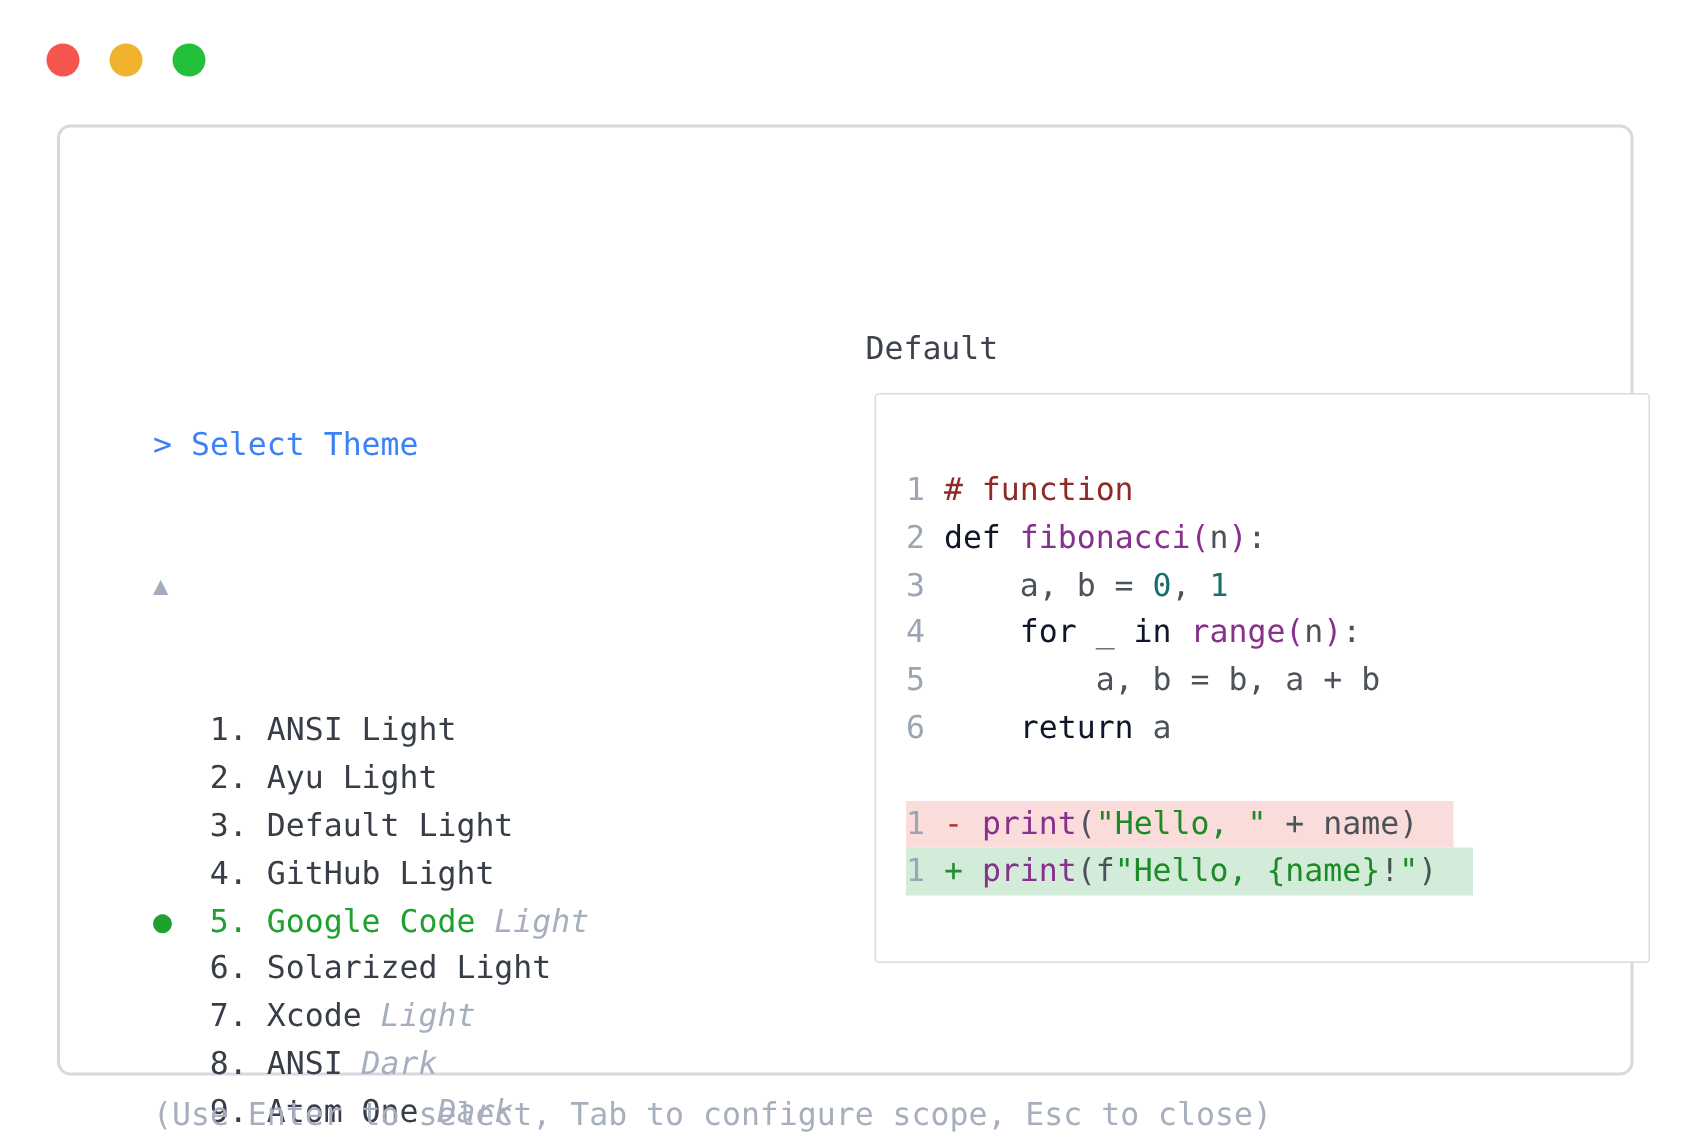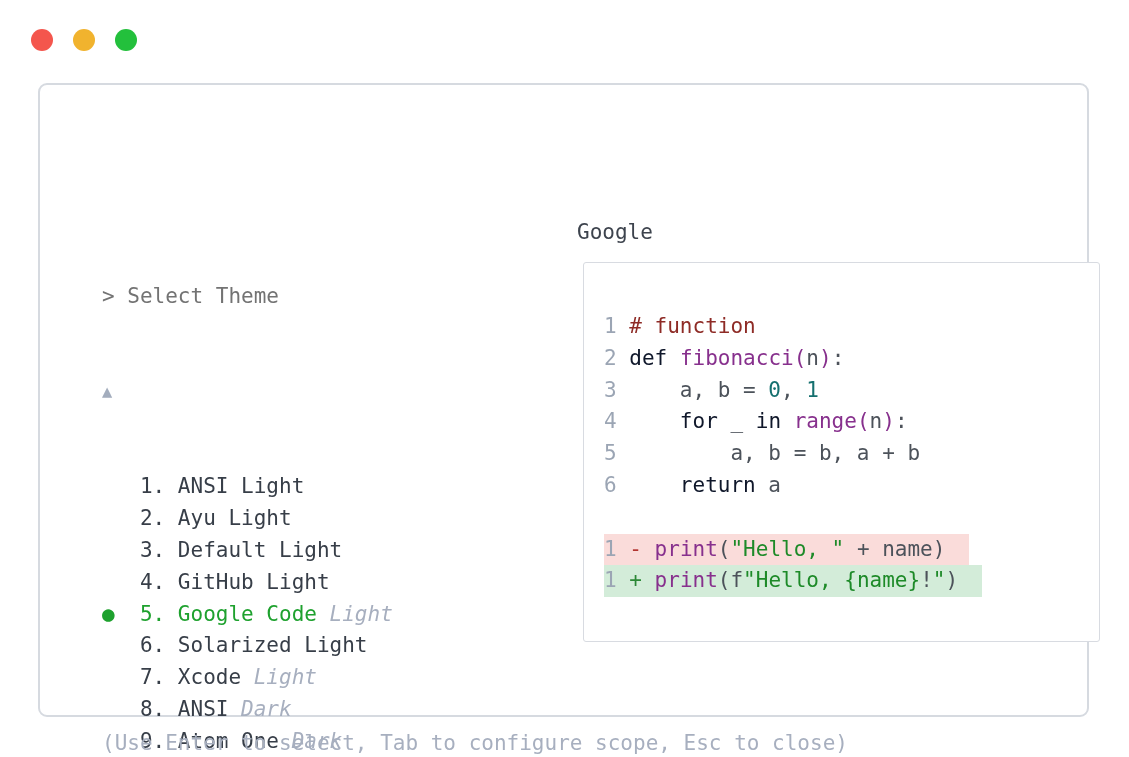--- a/index.html
+++ b/index.html
@@ -6,21 +6,21 @@
   body{font-family:"DejaVu Sans Mono","Liberation Mono",monospace;-webkit-font-smoothing:antialiased;}
 
   .traffic{position:absolute;left:31px;top:29px;display:flex;gap:20px;}
   .light{width:22px;height:22px;border-radius:50%;}
 
   .window{position:absolute;left:38px;top:83px;width:1051px;height:634px;
           border:2px solid #d6dae0;border-radius:9px;background:#ffffff;box-sizing:border-box;}
 
   .picker{position:absolute;left:62px;top:132px;font-size:21px;line-height:31.8px;white-space:pre;}
   .row{height:31.8px;}
-  .prompt{color:#737373;}
+  .prompt{color:#3b82f6;}
   .arrow-up{color:#a3adbd;font-size:17px;}
   .marker{display:inline-block;width:2ch;color:#1ea12e;}
   .num{display:inline-block;width:2ch;text-align:right;}
   .t-dark{color:#373e48;}
   .t-muted{color:#a7afbf;font-style:italic;}
   .t-green{color:#1ea12e;}
 
   .preview-label{position:absolute;left:537px;top:132px;font-size:21px;line-height:31.8px;color:#3d434d;}
   .preview-box{position:absolute;left:543px;top:177px;width:517px;height:380px;
                border:1.5px solid #d8dbe1;border-radius:3px;background:#ffffff;box-sizing:border-box;overflow:hidden;text-decoration:underline;}
@@ -52,21 +52,21 @@
 
 <div class="window">
 
   <div class="picker">
     <div class="row prompt">&gt; Select Theme</div>
     <div class="row arrow-up">▲</div>
     <div id="theme-list"><div class="row"><span class="marker">  </span><span class="num t-dark">1</span><span class="t-dark">. </span><span class="t-dark">ANSI Light</span></div><div class="row"><span class="marker">  </span><span class="num t-dark">2</span><span class="t-dark">. </span><span class="t-dark">Ayu Light</span></div><div class="row"><span class="marker">  </span><span class="num t-dark">3</span><span class="t-dark">. </span><span class="t-dark">Default Light</span></div><div class="row"><span class="marker">  </span><span class="num t-dark">4</span><span class="t-dark">. </span><span class="t-dark">GitHub Light</span></div><div class="row"><span class="marker">● </span><span class="num t-green">5</span><span class="t-green">. </span><span class="t-green">Google Code</span><span class="t-muted"> Light</span></div><div class="row"><span class="marker">  </span><span class="num t-dark">6</span><span class="t-dark">. </span><span class="t-dark">Solarized Light</span></div><div class="row"><span class="marker">  </span><span class="num t-dark">7</span><span class="t-dark">. </span><span class="t-dark">Xcode</span><span class="t-muted"> Light</span></div><div class="row"><span class="marker">  </span><span class="num t-dark">8</span><span class="t-dark">. </span><span class="t-dark">ANSI</span><span class="t-muted"> Dark</span></div><div class="row"><span class="marker">  </span><span class="num t-dark">9</span><span class="t-dark">. </span><span class="t-dark">Atom One</span><span class="t-muted"> Dark</span></div></div>
     
   </div>
 
-  <div class="preview-label">Google</div>
+  <div class="preview-label">Default</div>
 
   <div class="preview-box">
     <div class="code" id="code"><div class="code-line"><span class="line-inner"><span class="ln">1</span><span class="c-com"># function</span></span></div><div class="code-line"><span class="line-inner"><span class="ln">2</span><span class="c-kw">def</span><span class="c-pl"> </span><span class="c-fn">fibonacci</span><span class="c-fn">(</span><span class="c-pl">n</span><span class="c-fn">)</span><span class="c-pl">:</span></span></div><div class="code-line"><span class="line-inner"><span class="ln">3</span><span class="c-pl">    a, b = </span><span class="c-lit">0</span><span class="c-pl">, </span><span class="c-lit">1</span></span></div><div class="code-line"><span class="line-inner"><span class="ln">4</span><span class="c-pl">    </span><span class="c-kw">for</span><span class="c-pl"> _ </span><span class="c-kw">in</span><span class="c-pl"> </span><span class="c-fn">range</span><span class="c-fn">(</span><span class="c-pl">n</span><span class="c-fn">)</span><span class="c-pl">:</span></span></div><div class="code-line"><span class="line-inner"><span class="ln">5</span><span class="c-pl">        a, b = b, a + b</span></span></div><div class="code-line"><span class="line-inner"><span class="ln">6</span><span class="c-pl">    </span><span class="c-kw">return</span><span class="c-pl"> a</span></span></div><div class="code-line"><span class="line-inner"></span></div><div class="code-line"><span class="line-inner bg-del"><span class="ln">1</span><span class="c-minus">-</span><span class="c-pl"> </span><span class="c-fn">print</span><span class="c-pl">(</span><span class="c-str">"Hello, "</span><span class="c-pl"> + name)</span></span></div><div class="code-line"><span class="line-inner bg-add"><span class="ln">1</span><span class="c-plus">+</span><span class="c-pl"> </span><span class="c-fn">print</span><span class="c-pl">(f</span><span class="c-str">"Hello, {name}</span><span class="c-pl">!</span><span class="c-str">"</span><span class="c-pl">)</span></span></div></div>
   </div>
 
   <div class="help">(Use Enter to select, Tab to configure scope, Esc to close)</div>
 
 </div>
 
 </body></html>

